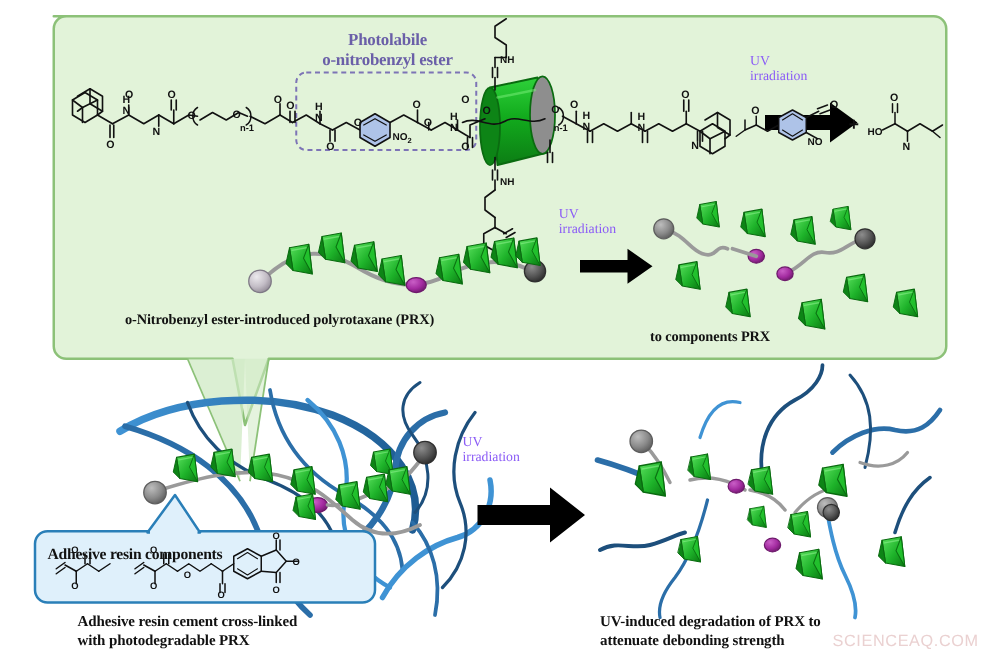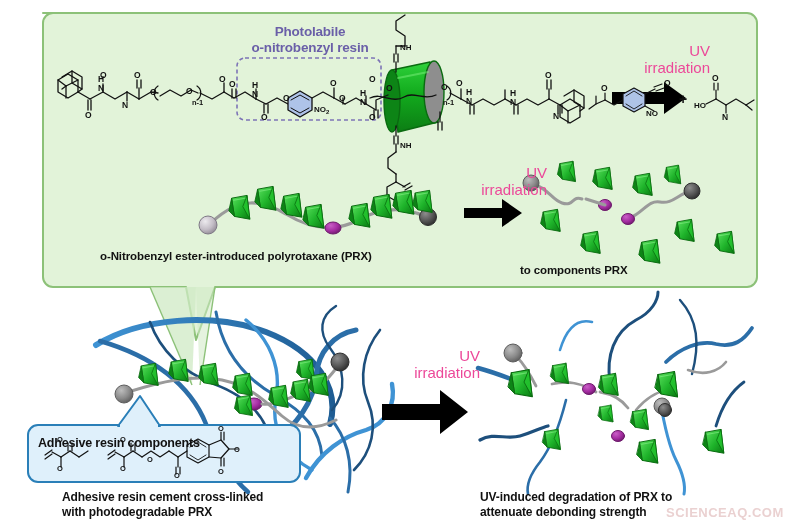--- a/index.html
+++ b/index.html
@@ -6,41 +6,41 @@
   body{
     width:800px;height:530px;
     background:#ffffff;
     font-family:"Liberation Sans", sans-serif;
     overflow:hidden;
     position:relative;
   }
   #stage{position:absolute;left:0;top:0;width:800px;height:530px;}
   svg.layer{position:absolute;left:0;top:0;width:800px;height:530px;overflow:visible;}
 
-  .lbl{position:absolute;font-family:Liberation Sans, sans-serif;}
+  .lbl{position:absolute;font-family:Liberation Serif, serif;}
   .center{text-align:left;}
 
   .caption{
     font-size:11.5px;font-weight:bold;color:#111;line-height:1.22;
     letter-spacing:-0.1px;
   }
   .uvlabel{
-    font-size:15px;color:#ec4899;line-height:1.12;font-weight:400;
-    text-align:right;
+    font-size:11px;color:#8b5cf6;line-height:1.12;font-weight:400;
+    text-align:left;
   }
   .photolabile{
     color:#6a5fa8;font-weight:bold;font-size:13.5px;line-height:1.18;
     text-align:center;letter-spacing:-0.2px;
   }
   .resinlabel{
     font-size:12.5px;font-weight:bold;color:#111;letter-spacing:-0.2px;
   }
   .chemtxt{font-family:"Liberation Sans",sans-serif;font-weight:bold;fill:#111;}
   .watermark{
-    position:absolute;color:#e7c9c9;font-size:13px;font-weight:bold;
+    position:absolute;color:#e7c9c9;font-size:13px;font-weight:normal;
     letter-spacing:0.5px;opacity:.85;white-space:nowrap;
   }
 </style>
 </head>
 <body>
 
 <div id="stage">
 
   <svg class="layer" viewBox="0 0 800 530">
     <defs>
@@ -385,21 +385,21 @@
 
       <path d="M209 445 L221 440 L229 449 L221 458 L209 457"></path>
       <path d="M221 440 L221 432 M224 440 L224 432"></path>
       <path d="M221 458 L221 466 M224 458 L224 466"></path>
       <path d="M229 449 L238 449"></path>
     </g>
   </svg>
 
   <div class="lbl photolabile" style="left:230px;top:24px;width:160px;">
     <span>Photolabile</span><br>
-    <span>o-nitrobenzyl resin</span>
+    <span>o-nitrobenzyl ester</span>
   </div>
 
   <div class="lbl uvlabel" style="left:600px;top:43px;width:110px;">
     <span>UV</span><br>
     <span>irradiation</span>
   </div>
 
   <div class="lbl uvlabel" style="left:447px;top:165px;width:100px;">
     <span>UV</span><br>
     <span>irradiation</span>

